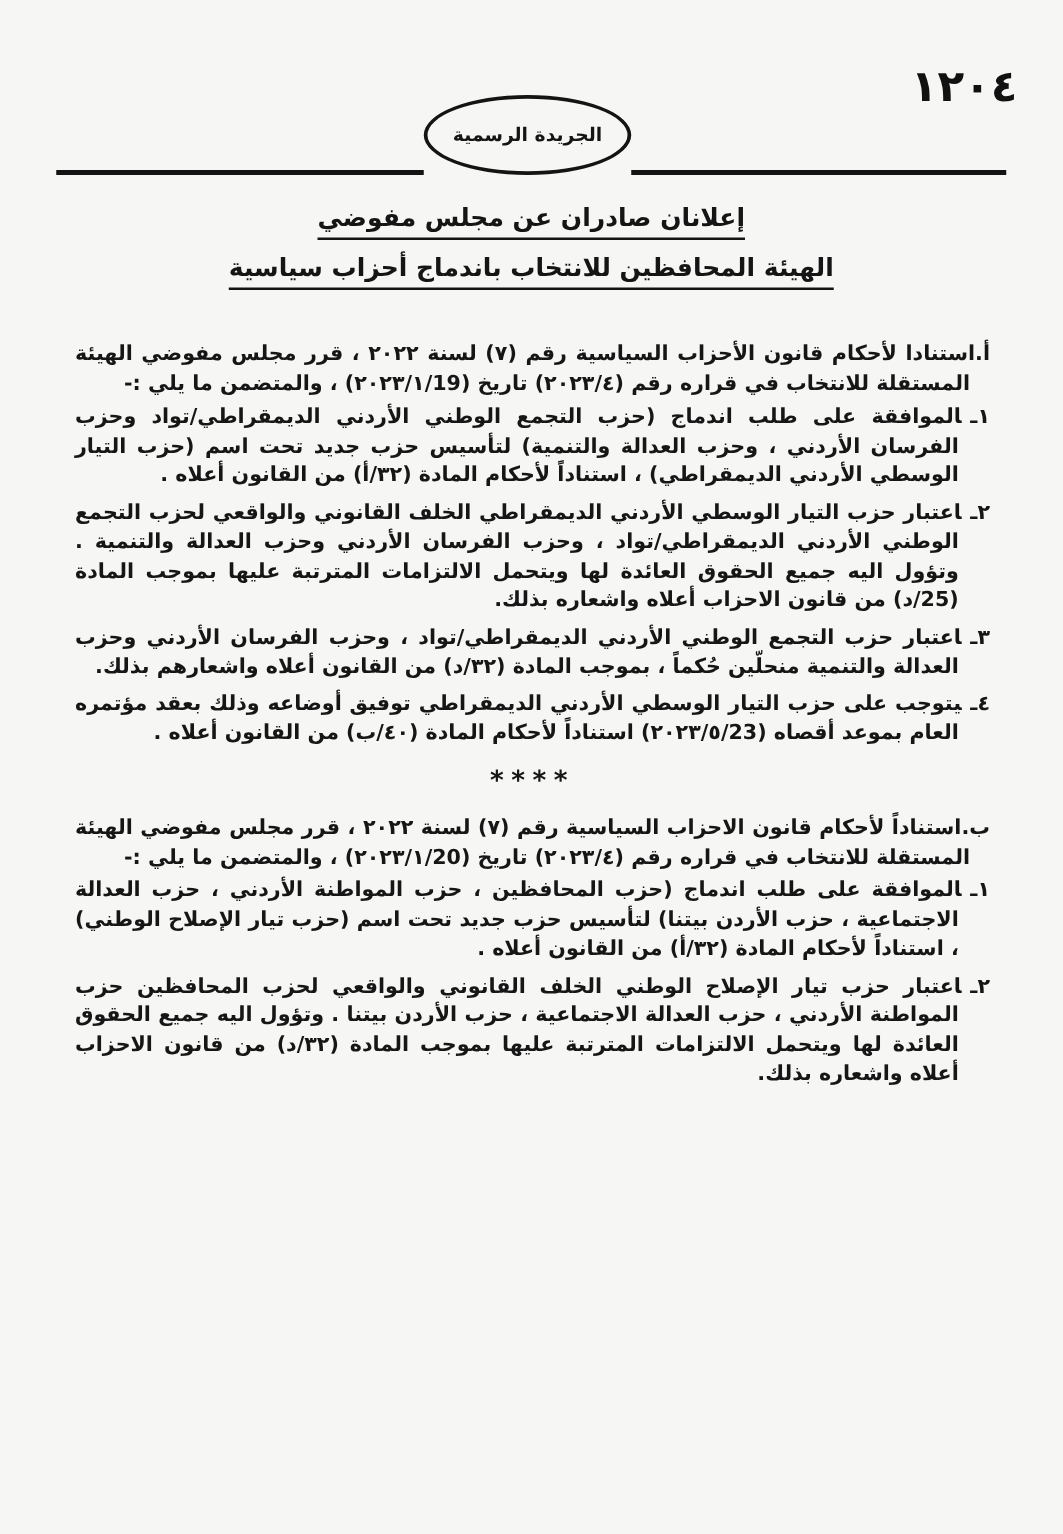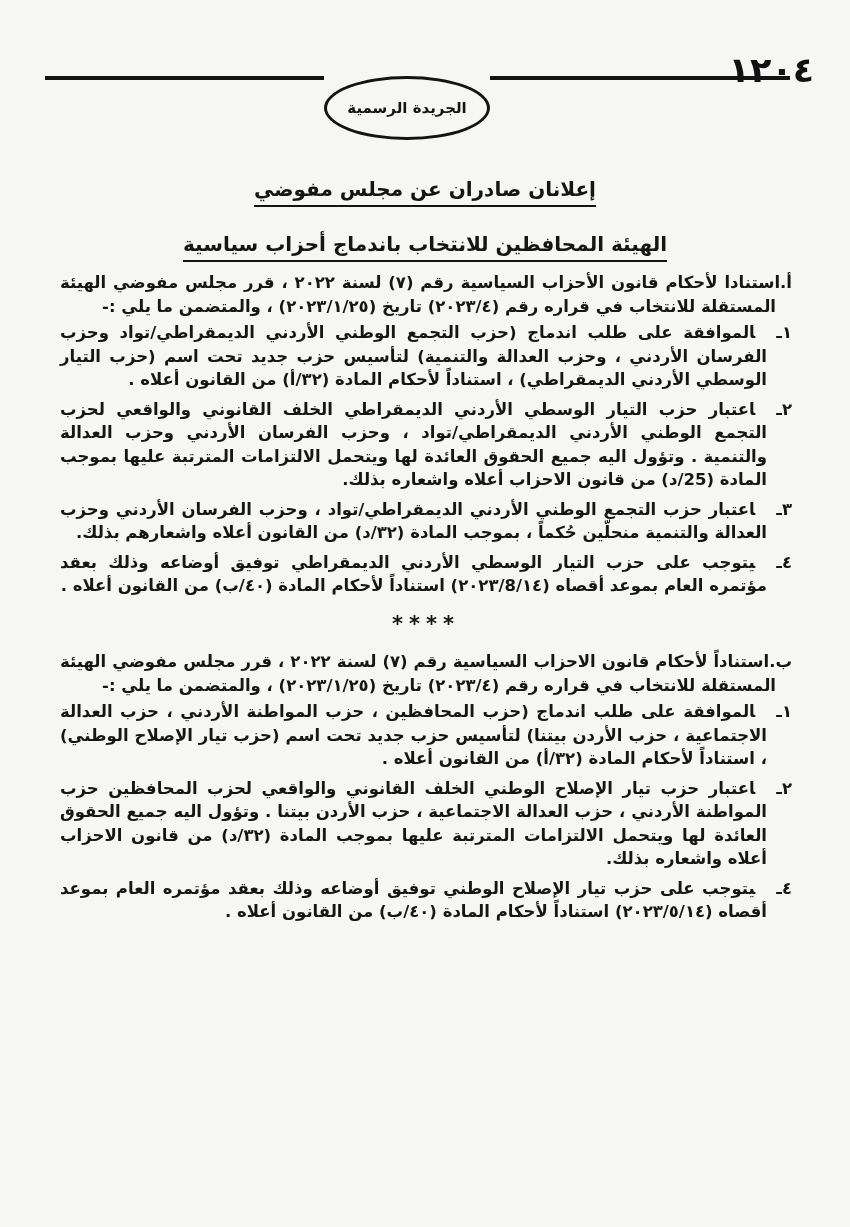--- a/index.html
+++ b/index.html
@@ -6,45 +6,45 @@
   body{background:#f6f6f4;font-family:"DejaVu Sans",sans-serif;}
   .page{
     position:relative;width:850px;height:932px;background:#f6f6f4;
     color:#151515;direction:rtl;overflow:hidden;
   }
   .page-number{
     position:absolute;top:50px;right:36px;
     font-size:35px;font-weight:bold;letter-spacing:5px;color:#111;
   }
   .header-row{
-    position:absolute;top:76px;right:60px;left:45px;height:64px;
-    display:flex;align-items:flex-start;direction:rtl;
+    position:absolute;top:76px;right:45px;left:45px;height:64px;
+    display:flex;align-items:flex-end;direction:rtl;
   }
   .rule{height:4px;background:#141414;flex:0 0 300px;}
   .rule.grow{flex:1 1 auto;}
   .oval{
     flex:0 0 160px;height:58px;border:3px solid #141414;border-radius:50%;
     display:flex;align-items:center;justify-content:center;
     font-size:15px;font-weight:bold;background:#f6f6f4;z-index:2;
   }
   .title-block{position:absolute;top:161px;right:0;left:0;text-align:center;}
   .title-block .row{margin-bottom:9px;}
   .title-line{
     display:inline-block;font-size:20px;font-weight:bold;
-    border-bottom:2px solid #141414;padding-bottom:3px;line-height:26px;margin-top:15px;
+    border-bottom:2px solid #141414;padding-bottom:3px;line-height:26px;
   }
   .body{
     position:absolute;top:271px;right:58px;left:60px;
     font-size:16.5px;font-weight:bold;line-height:23.5px;
     text-align:justify;color:#161616;
   }
   p{margin:0;}
   .intro{padding-right:16px;text-indent:-16px;margin-bottom:3px;}
   .item{padding-right:25px;text-indent:-25px;margin-bottom:6px;}
-  .num{margin-left:21px;}
+  .num{margin-left:7px;}
   .separator{
     text-align:center;font-size:21px;font-weight:bold;letter-spacing:6px;
     margin:15px 0 14px 0;direction:ltr;
   }
 </style>
 </head>
 <body>
 
 <div class="page">
 
@@ -58,29 +58,28 @@
     <div class="rule grow"></div>
   </div>
 
   <div class="title-block">
     <div class="row"><span class="title-line">إعلانان صادران عن مجلس مفوضي</span></div>
     <div class="row"><span class="title-line">الهيئة المحافظين للانتخاب باندماج أحزاب سياسية</span></div>
   </div>
 
   <div class="body">
 
-    <p class="intro"><span class="marker">أ.</span><span>استنادا لأحكام قانون الأحزاب السياسية رقم (٧) لسنة ٢٠٢٢ ، قرر مجلس مفوضي الهيئة المستقلة للانتخاب في قراره رقم (٢٠٢٣/٤) تاريخ (٢٠٢٣/١/٢٥) ، والمتضمن ما يلي :-</span></p>
+    <p class="intro"><span class="marker">أ.</span><span>استنادا لأحكام قانون الأحزاب السياسية رقم (٧) لسنة ٢٠٢٢ ، قرر مجلس مفوضي الهيئة المستقلة للانتخاب في قراره رقم (٢٠٢٣/٤) تاريخ (٢٠٢٣/١/19) ، والمتضمن ما يلي :-</span></p>
 
     <p class="item"><span class="num">١ـ</span><span>الموافقة على طلب اندماج (حزب التجمع الوطني الأردني الديمقراطي/تواد وحزب الفرسان الأردني ، وحزب العدالة والتنمية) لتأسيس حزب جديد تحت اسم (حزب التيار الوسطي الأردني الديمقراطي) ، استناداً لأحكام المادة (٣٢/أ) من القانون أعلاه .</span></p>
     <p class="item"><span class="num">٢ـ</span><span>اعتبار حزب التيار الوسطي الأردني الديمقراطي الخلف القانوني والواقعي لحزب التجمع الوطني الأردني الديمقراطي/تواد ، وحزب الفرسان الأردني وحزب العدالة والتنمية . وتؤول اليه جميع الحقوق العائدة لها ويتحمل الالتزامات المترتبة عليها بموجب المادة (25/د) من قانون الاحزاب أعلاه واشعاره بذلك.</span></p>
     <p class="item"><span class="num">٣ـ</span><span>اعتبار حزب التجمع الوطني الأردني الديمقراطي/تواد ، وحزب الفرسان الأردني وحزب العدالة والتنمية منحلّين حُكماً ، بموجب المادة (٣٢/د) من القانون أعلاه واشعارهم بذلك.</span></p>
-    <p class="item"><span class="num">٤ـ</span><span>يتوجب على حزب التيار الوسطي الأردني الديمقراطي توفيق أوضاعه وذلك بعقد مؤتمره العام بموعد أقصاه (٢٠٢٣/8/١٤) استناداً لأحكام المادة (٤٠/ب) من القانون أعلاه .</span></p>
+    <p class="item"><span class="num">٤ـ</span><span>يتوجب على حزب التيار الوسطي الأردني الديمقراطي توفيق أوضاعه وذلك بعقد مؤتمره العام بموعد أقصاه (٢٠٢٣/٥/23) استناداً لأحكام المادة (٤٠/ب) من القانون أعلاه .</span></p>
 
     <div class="separator">****</div>
 
-    <p class="intro"><span class="marker">ب.</span><span>استناداً لأحكام قانون الاحزاب السياسية رقم (٧) لسنة ٢٠٢٢ ، قرر مجلس مفوضي الهيئة المستقلة للانتخاب في قراره رقم (٢٠٢٣/٤) تاريخ (٢٠٢٣/١/٢٥) ، والمتضمن ما يلي :-</span></p>
+    <p class="intro"><span class="marker">ب.</span><span>استناداً لأحكام قانون الاحزاب السياسية رقم (٧) لسنة ٢٠٢٢ ، قرر مجلس مفوضي الهيئة المستقلة للانتخاب في قراره رقم (٢٠٢٣/٤) تاريخ (٢٠٢٣/١/20) ، والمتضمن ما يلي :-</span></p>
 
     <p class="item"><span class="num">١ـ</span><span>الموافقة على طلب اندماج (حزب المحافظين ، حزب المواطنة الأردني ، حزب العدالة الاجتماعية ، حزب الأردن بيتنا) لتأسيس حزب جديد تحت اسم (حزب تيار الإصلاح الوطني) ، استناداً لأحكام المادة (٣٢/أ) من القانون أعلاه .</span></p>
     <p class="item"><span class="num">٢ـ</span><span>اعتبار حزب تيار الإصلاح الوطني الخلف القانوني والواقعي لحزب المحافظين حزب المواطنة الأردني ، حزب العدالة الاجتماعية ، حزب الأردن بيتنا . وتؤول اليه جميع الحقوق العائدة لها ويتحمل الالتزامات المترتبة عليها بموجب المادة (٣٢/د) من قانون الاحزاب أعلاه  واشعاره بذلك.</span></p>
-    <p class="item"><span class="num">٤ـ</span><span>يتوجب على حزب تيار الإصلاح الوطني توفيق أوضاعه وذلك بعقد مؤتمره العام بموعد أقصاه (٢٠٢٣/٥/١٤) استناداً لأحكام المادة (٤٠/ب) من القانون أعلاه .</span></p>
 
   </div>
 </div>
 
 </body></html>

